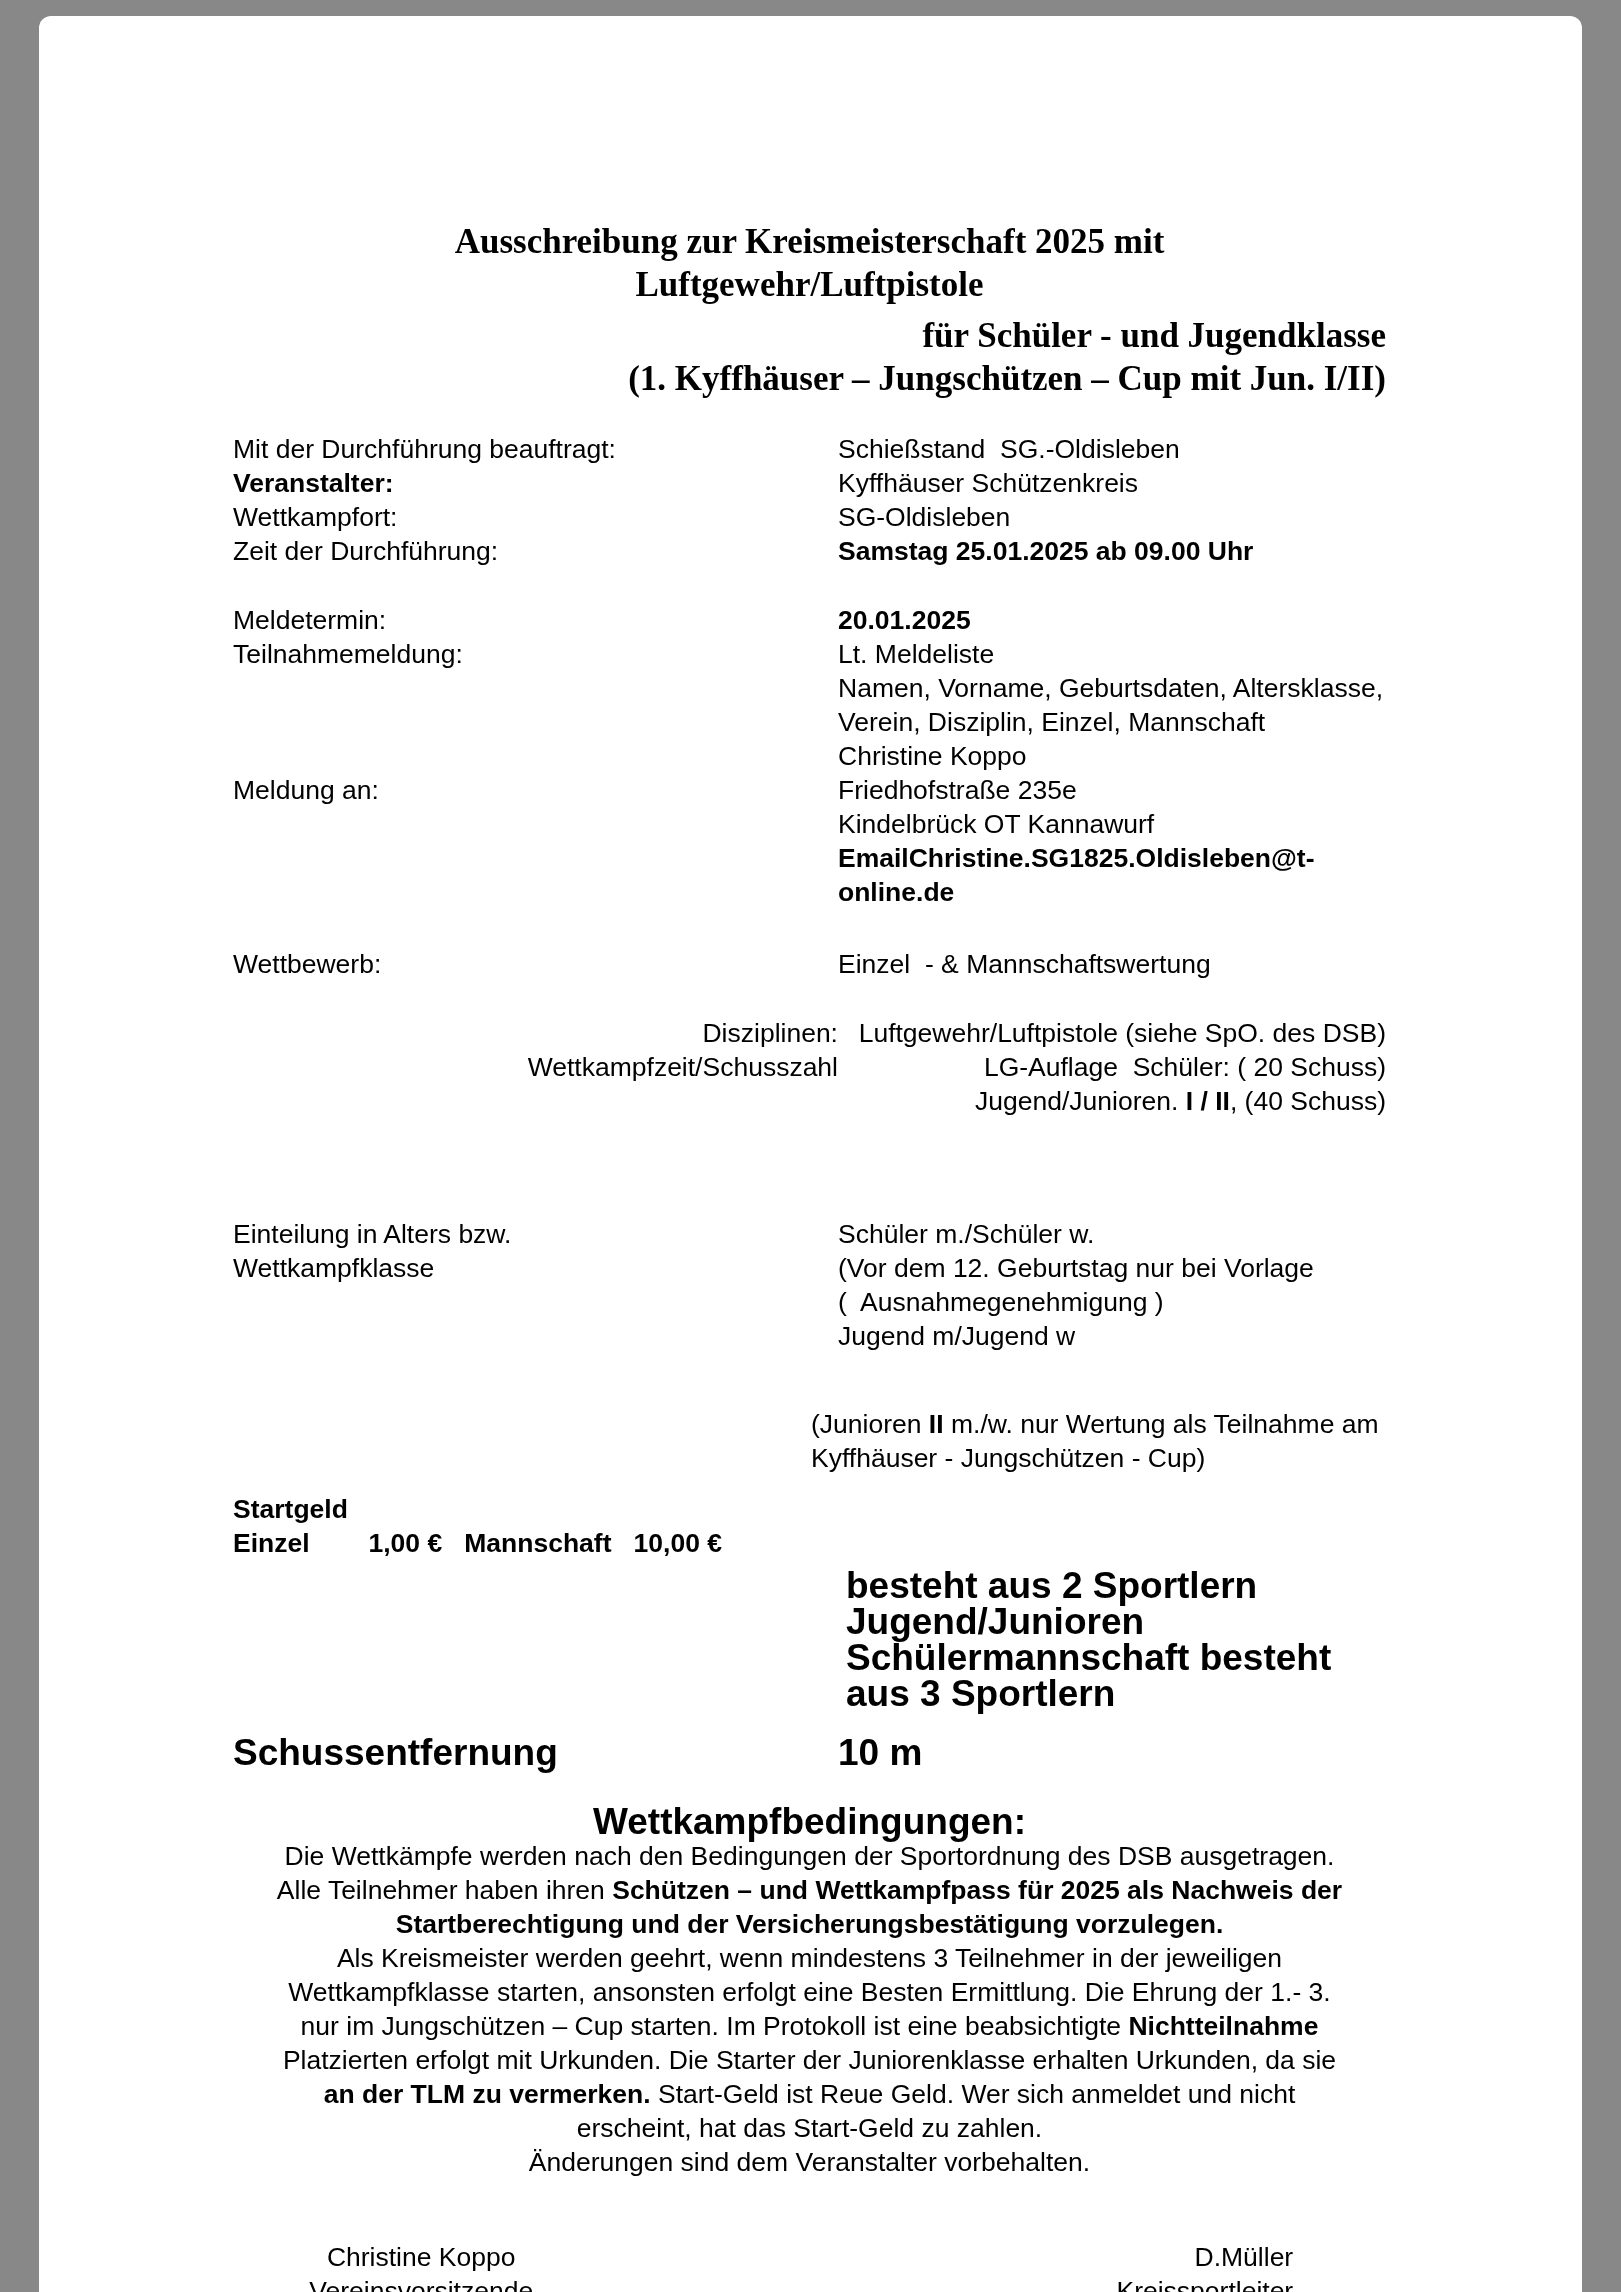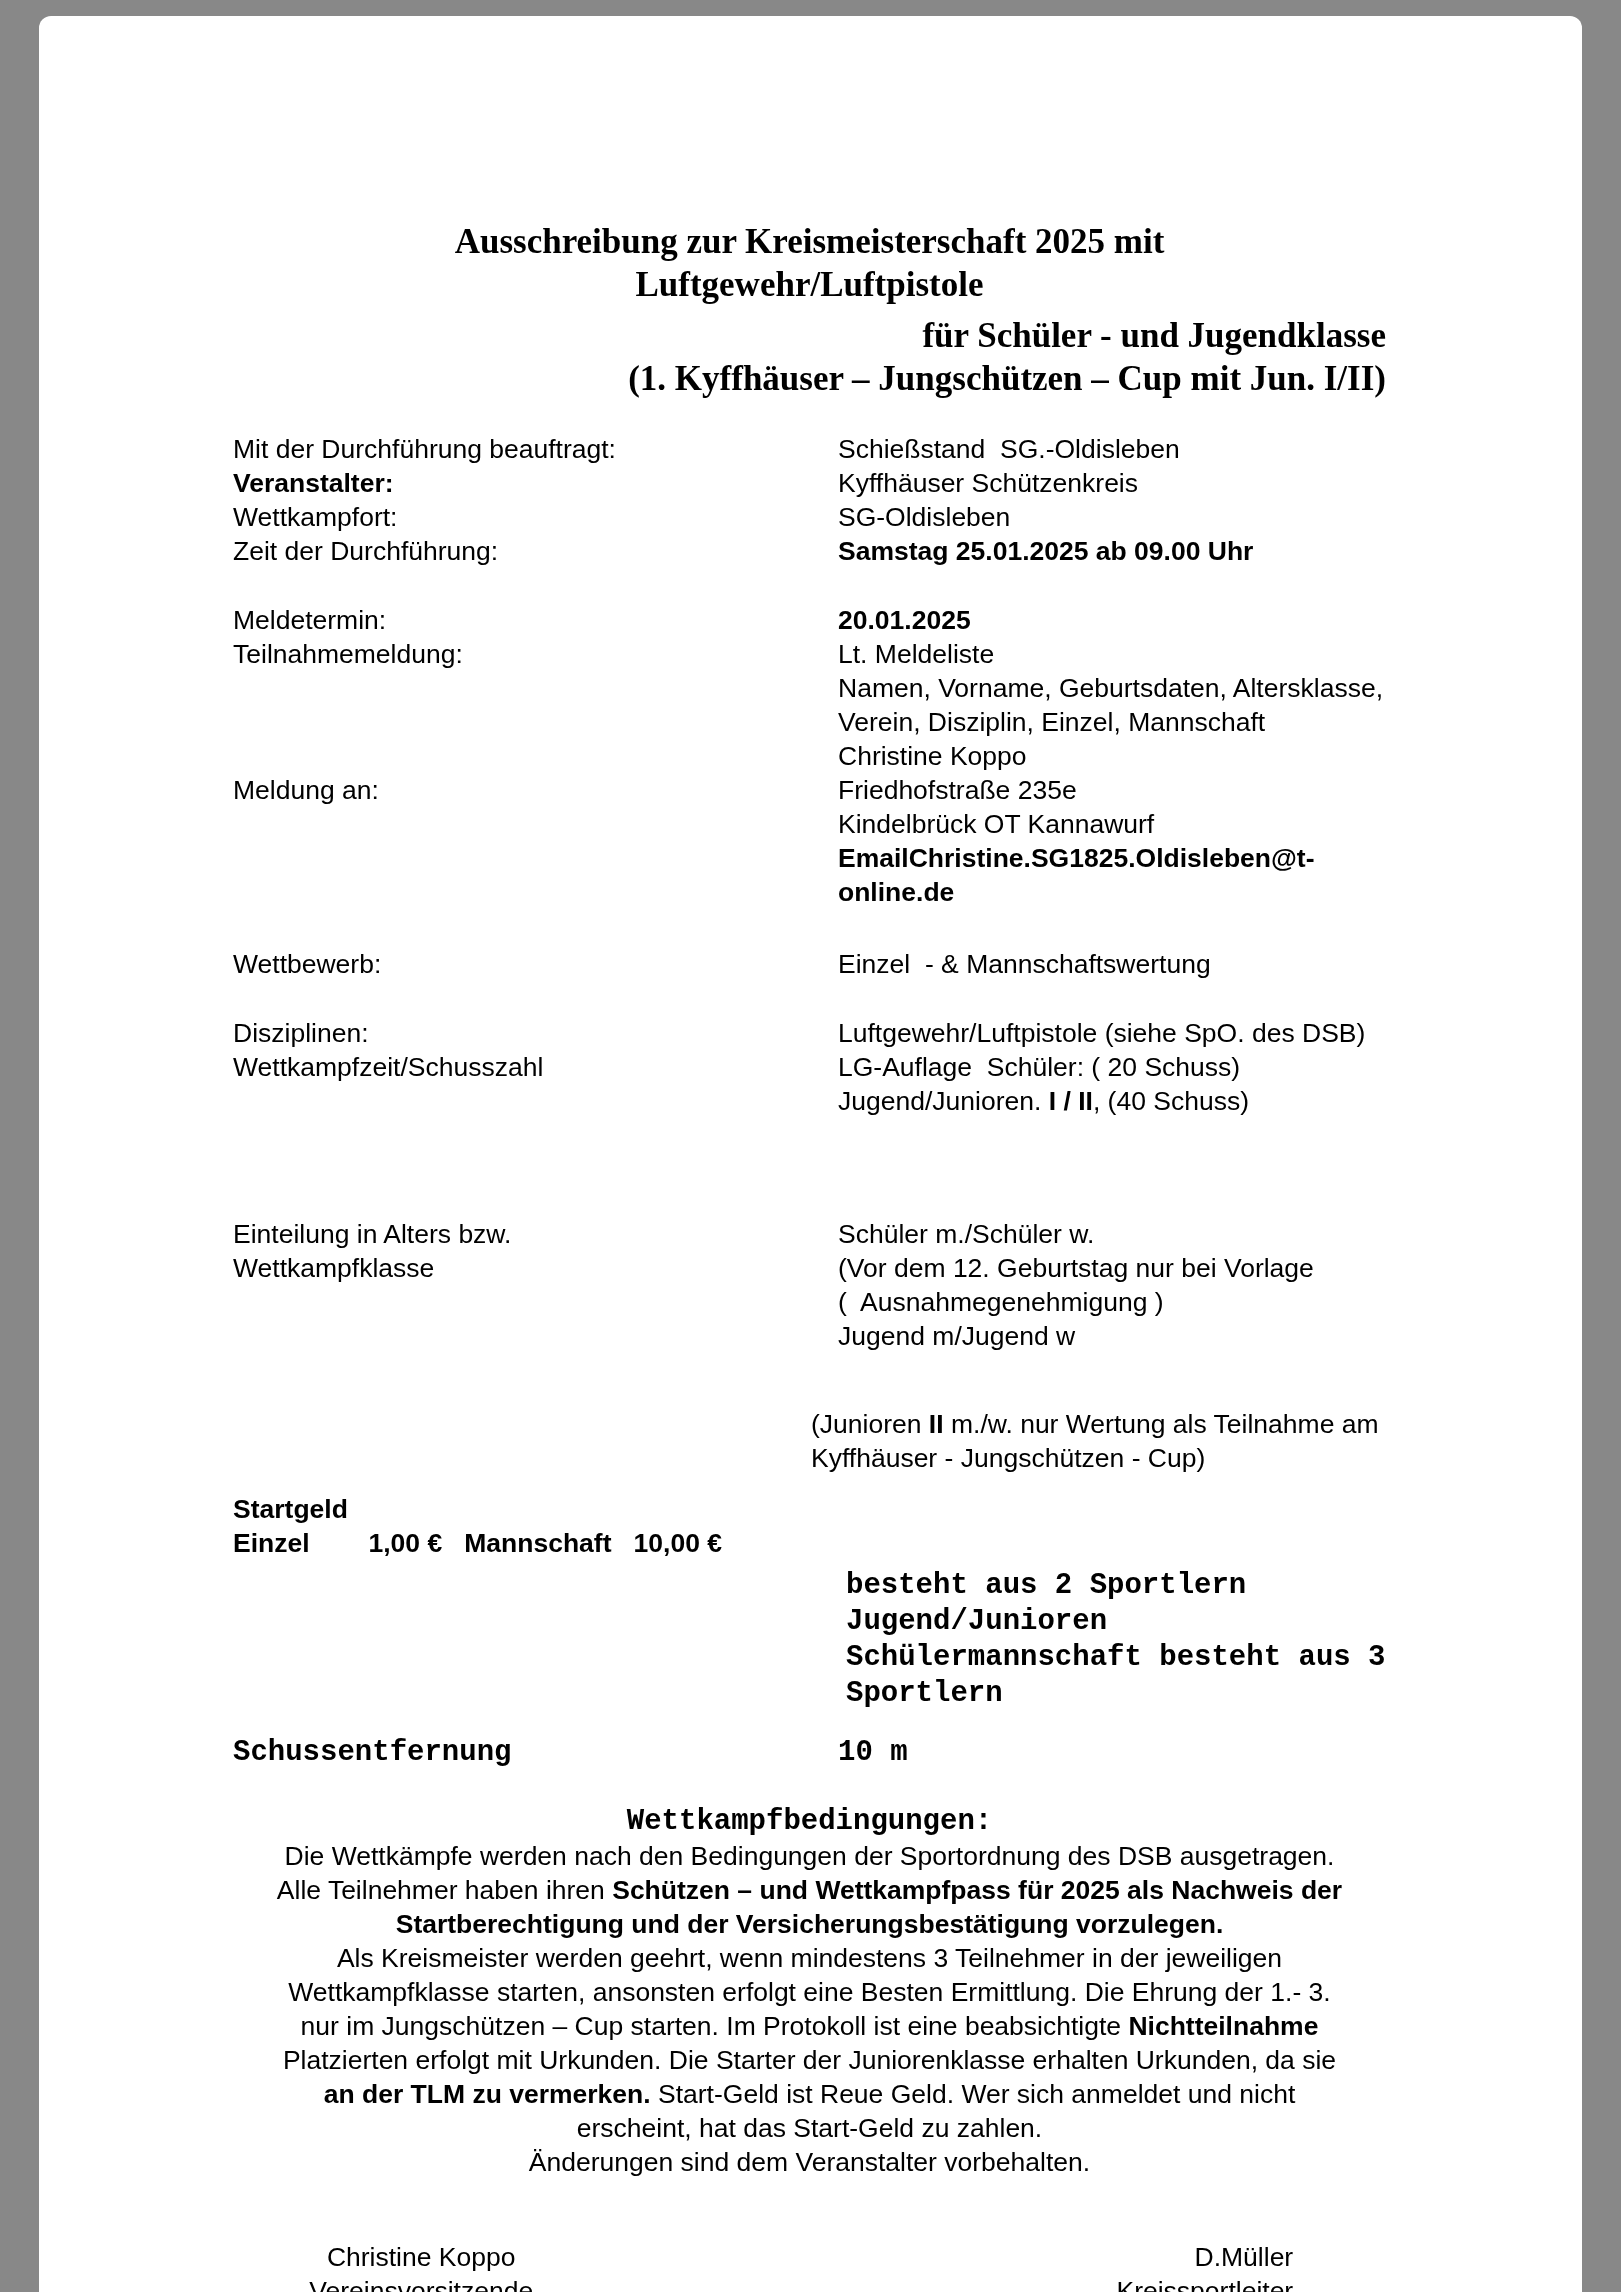--- a/index.html
+++ b/index.html
@@ -26,29 +26,29 @@
     line-height: 43px;
     text-align: center;
   }
   .title-sub { margin-top: 7.8px; text-align: right; }
 
   .row { display: flex; }
   .col-label { flex: 0 0 605px; white-space: pre-wrap; }
   .col-value { flex: 1 1 auto; white-space: pre-wrap; }
   .b { font-weight: 700; }
   .serifb {
-    font-family: Liberation Mono, monospace;
+    font-family: Liberation Sans, sans-serif;
     font-weight: 700;
-    font-size: 29px;
+    font-size: 37px;
   }
 
   .g-veranstalter { margin-top: 32px; }
   .g-melde       { margin-top: 35px; }
   .g-wettbewerb  { margin-top: 38px; }
-  .g-disziplinen { margin-top: 35px; }
+  .g-disziplinen { margin-top: 35px; text-align: right; }
   .g-einteilung  { margin-top: 99px; }
   .g-junioren    { margin-top: 54px; margin-left: 578px; }
   .g-startgeld   { margin-top: 17.6px; font-weight: 700; }
   .startgeld-line { white-space: pre; }
   .g-teamnote    { margin-top: 7.8px; margin-left: 613px; line-height: 36px; }
   .g-schuss      { margin-top: 22.5px; line-height: 36px; }
   .g-bedingungen { margin-top: 33px; text-align: center; }
   .bed-heading   { line-height: 35px; }
 
   .signatures { margin-top: 61px; display: flex; }

